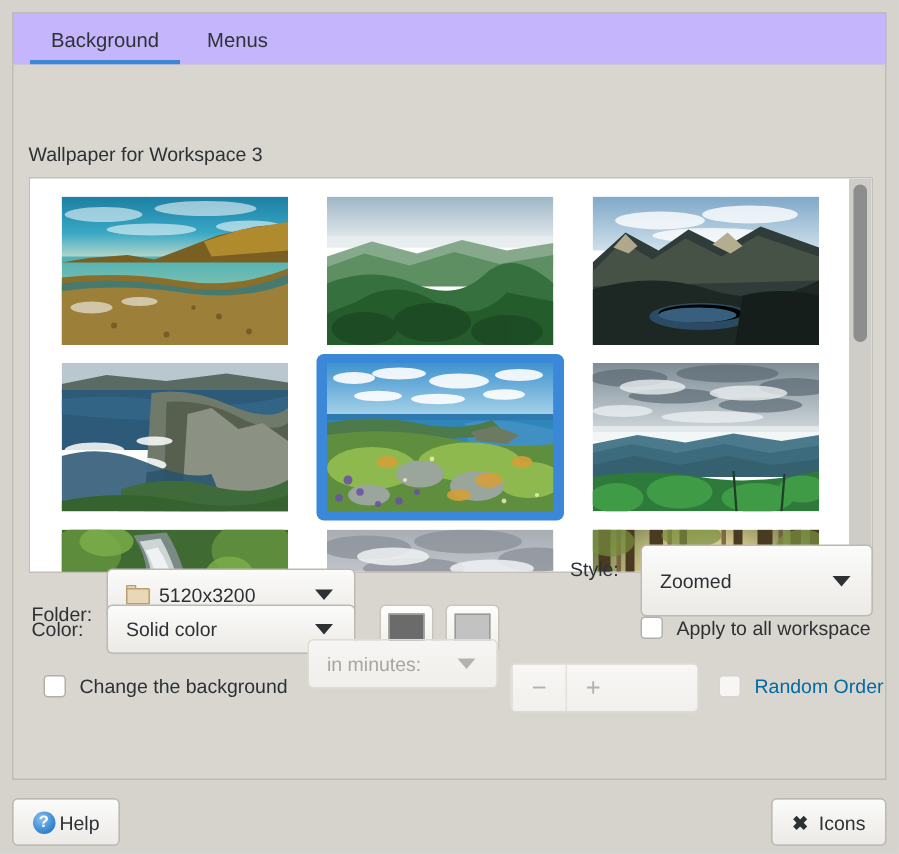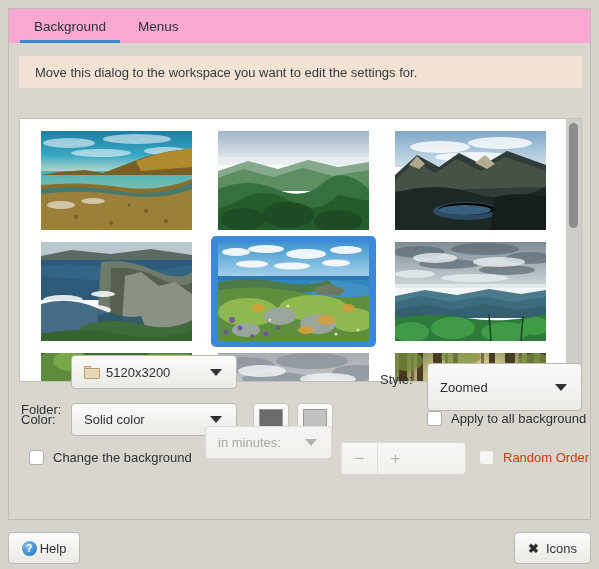--- a/index.html
+++ b/index.html
@@ -16,21 +16,21 @@
     overflow: hidden;
   }
 
   
   .tabbar {
     position: absolute;
     left: 8px;
     top: 8px;
     width: 583px;
     height: 36px;
-    background: #f9a8d4;
+    background: #c4b5fd;
     border: 1px solid #bfbcb6;
     border-bottom: 1px solid #bfbcb6;
     box-sizing: border-box;
     display: flex;
     align-items: flex-end;
   }
   .tab {
     position: relative;
     padding: 0 16px 8px 16px;
     font-size: 13.5px;
@@ -233,21 +233,21 @@
   .cbox {
     width: 15px; height: 15px;
     background: #ffffff;
     border: 1px solid #b3b0ab;
     border-radius: 3px;
     box-sizing: border-box;
     flex: none;
   }
   .cbox.dim { border-color: #d6d3ce; background: #f7f6f4; }
   .cbox-label { margin-left: 9px; font-size: 13px; color: #2d3133; }
-  .cbox-label.dim { color: #c2410c; text-align: right; }
+  .cbox-label.dim { color: #0369a1; text-align: right; }
 
   
   .spinner {
     position: absolute;
     display: flex;
     background: linear-gradient(to bottom, #f8f7f5, #f2f0ed);
     border: 1px solid #dedbd6;
     border-radius: 4px;
     box-sizing: border-box;
     overflow: hidden;
@@ -302,24 +302,22 @@
   <div class="tab first active">
     <span>Background</span>
   </div>
   <div class="tab">
     <span>Menus</span>
   </div>
 </div>
 
 <div class="panel">
 
-  <div class="banner">
-    <span>Move this dialog to the workspace you want to edit the settings for.</span>
-  </div>
-
+
+  <div class="section-label">Wallpaper for Workspace 3</div>
 
   <div class="wall-frame">
     <div class="wall-grid">
 
       <div class="thumb-cell">
         <div class="thumb">
           <svg viewBox="0 0 151 99" preserveAspectRatio="none">
             <defs>
               <linearGradient id="g1sky" x1="0" y1="0" x2="0" y2="1">
                 <stav></stav>
@@ -633,21 +631,21 @@
       </div>
 
     </div>
 
     <div class="scrollbar">
       <div class="scroll-thumb"></div>
     </div>
   </div>
 
   <div class="lbl" style="left:12px; top:329px;margin-top:30px;">Folder:</div>
-  <div class="combo" style="left:62px; top:312px; width:166px; height:34px;">
+  <div class="combo" style="left:62px; top:336px; width:166px; height:34px;">
     <span class="folder-ico">
       <span class="tab-top"></span>
         <span class="body"></span>
     </span>
     <span class="combo-text" style="padding-left:0;">5120x3200</span>
     <span class="caret"></span>
   </div>
 
   <div class="lbl" style="left:371px; top:329px;">Style:</div>
   <div class="combo" style="left:418px; top:320px; width:155px; height:48px;gap:40px;">
@@ -663,21 +661,21 @@
 
   <div class="swatch-btn" style="left:244px; top:360px;">
     <span class="sw" id="sw1" style="background: rgb(107, 107, 107);"></span>
   </div>
   <div class="swatch-btn" style="left:288px; top:360px;">
     <span class="sw" id="sw2" style="background: rgb(194, 194, 194);"></span>
   </div>
 
   <div class="cbox-wrap" style="left:418px; top:368px;">
     <span class="cbox"></span>
-    <span class="cbox-label">Apply to all background</span>
+    <span class="cbox-label">Apply to all workspace</span>
   </div>
 
   <div class="cbox-wrap" style="left:20px; top:407px;text-align:right;">
     <span class="cbox"></span>
     <span class="cbox-label">Change the background</span>
   </div>
 
   <div class="combo disabled" style="left:196px; top:383px; width:127px; height:33px;">
     <span class="combo-text">in minutes:</span>
     <span class="caret"></span>

